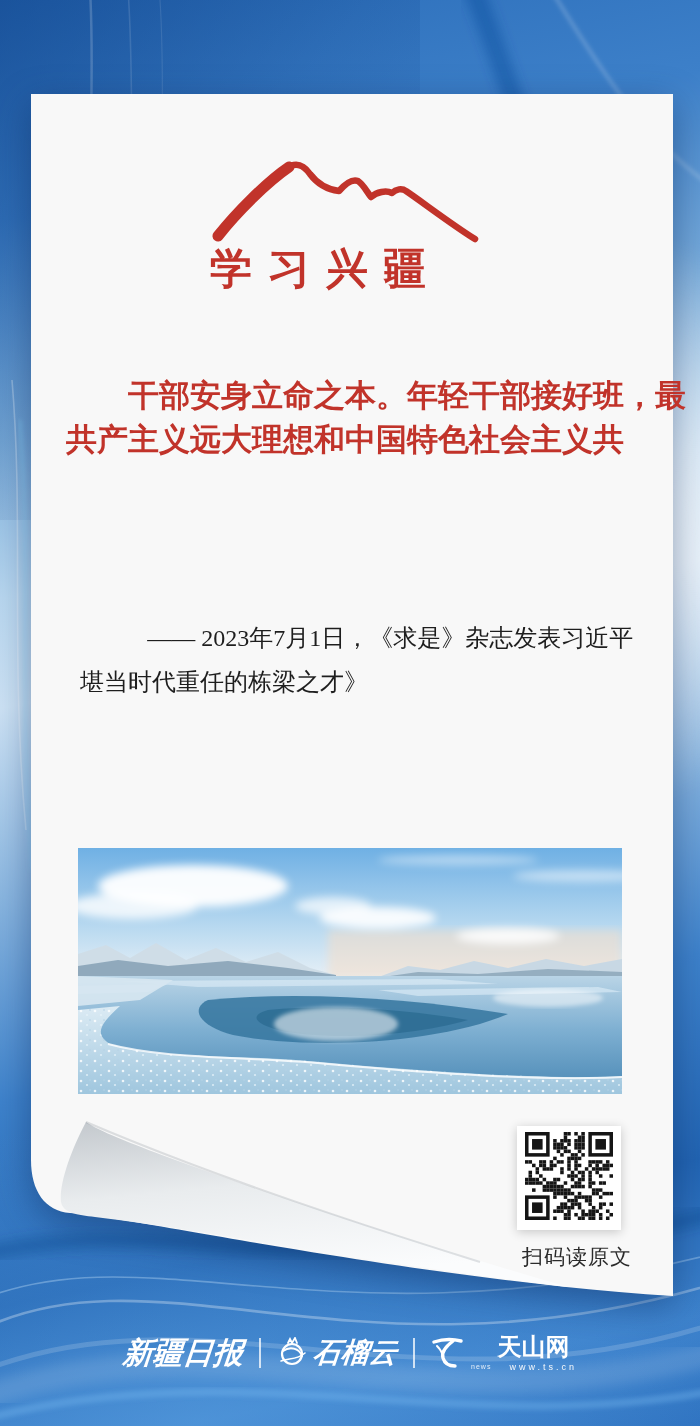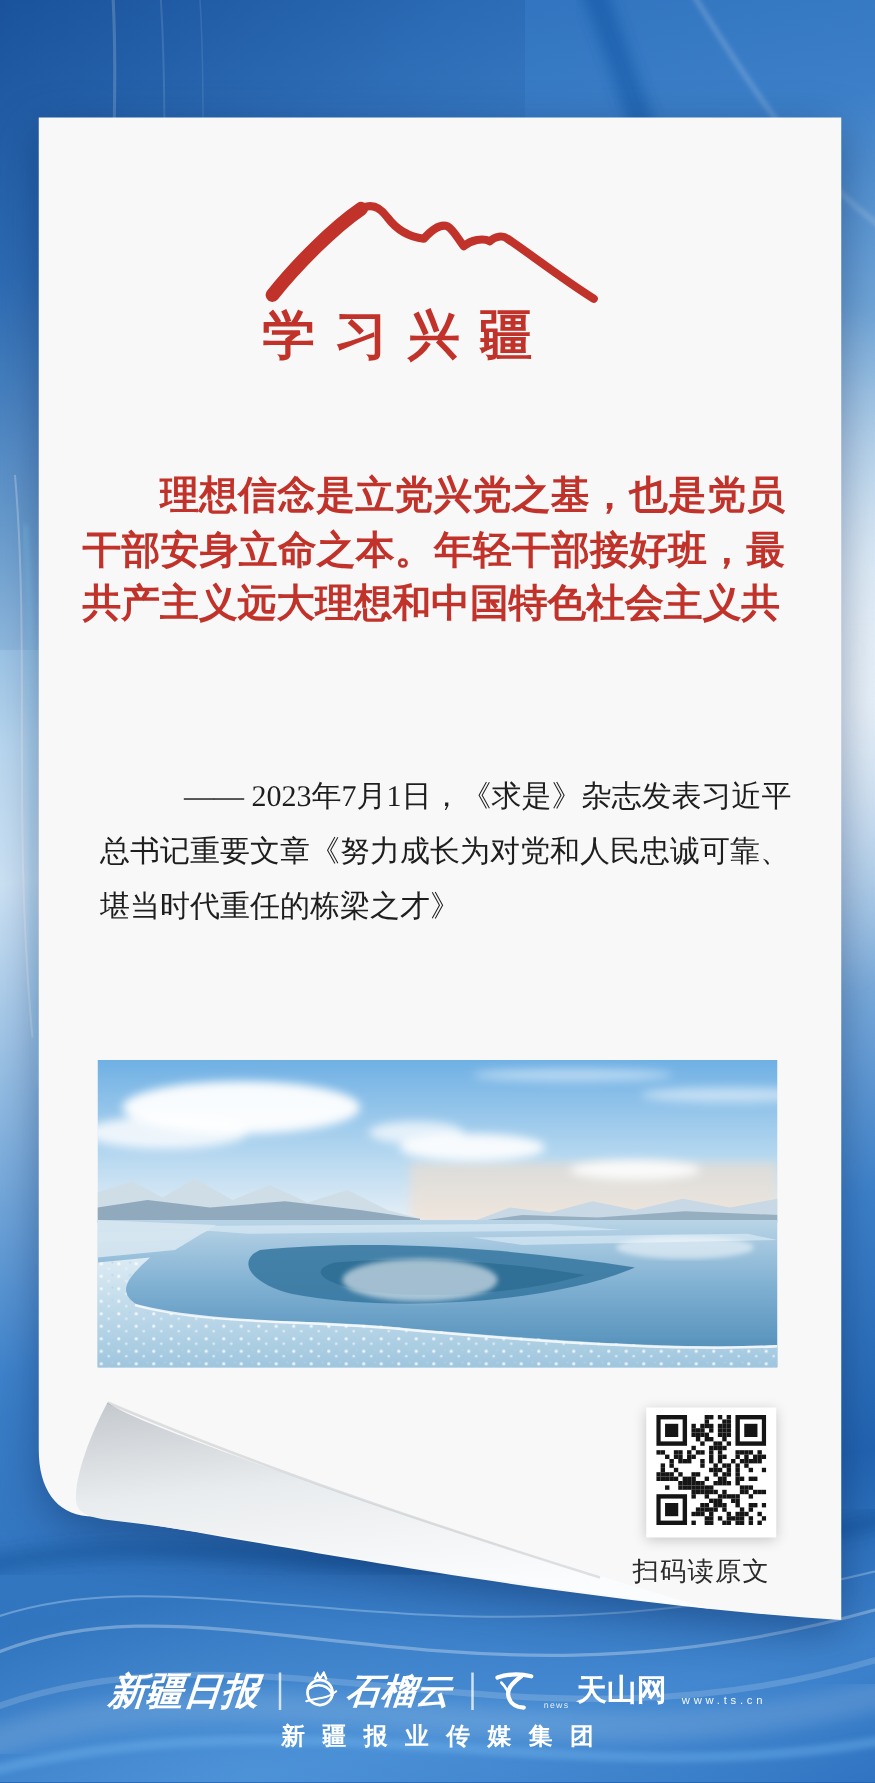--- a/index.html
+++ b/index.html
@@ -27,33 +27,33 @@
   .quote-line:nth-of-type(1){text-indent:2em;}
   .quote-line:last-of-type{text-align-last:left;}
 
   .attribution{position:absolute;left:64px;top:616px;width:580px;color:#1e1e1e;
     font-family:"Liberation Serif","DejaVu Serif",serif;font-size:24px;line-height:44px;margin-left:16px;}
   .attr-line:nth-of-type(1){text-indent:2.8em;}
 
   .photo{position:absolute;left:78px;top:848px;width:544px;height:246px;}
   .photo svg{display:block;}
 
-  .qr-block{position:absolute;left:506px;top:1126px;width:126px;text-align:left;}
+  .qr-block{position:absolute;left:506px;top:1126px;width:126px;text-align:right;}
   .qr-box{width:104px;height:104px;margin:0 auto;background:#fff;display:flex;
     align-items:center;justify-content:center;box-shadow:0 2px 10px rgba(0,0,0,.2);}
   .qr-label{margin-top:13px;font-size:21px;color:#2b2b2b;letter-spacing:1px;}
 
   .footer-row{position:absolute;left:0;top:1332px;width:700px;height:42px;
     display:flex;justify-content:center;align-items:center;gap:16px;color:#fff;}
   .calligraphy{font-family:"Liberation Serif","DejaVu Serif",serif;font-weight:700;
     font-style:italic;transform:skewX(-5deg);white-space:nowrap;}
   .logo1{font-size:30px;}
   .logo2-wrap,.logo3-wrap{display:flex;align-items:center;gap:6px;}
   .logo2-text{font-size:28px;}
-  .logo3-col{display:flex;flex-direction:row;align-items:flex-end;line-height:1;}
+  .logo3-col{display:flex;flex-direction:column;align-items:flex-start;line-height:1;}
   .logo3-text{font-size:24px;font-style:normal;transform:none;font-weight:700;
     font-family:"Liberation Serif","DejaVu Serif",serif;}
   .logo3-sub{font-size:9px;letter-spacing:3px;margin-top:4px;opacity:.95;margin-left:12px;}
   .logo3-tag{font-size:7px;letter-spacing:1px;opacity:.85;align-self:flex-end;margin-bottom:2px;}
   .divider{width:2px;height:30px;background:rgba(255,255,255,.75);}
   .footer-group{position:absolute;left:0;top:1376px;width:700px;text-align:center;
     color:#fff;font-size:19px;font-weight:600;letter-spacing:14px;text-indent:14px;}
 </style>
 </head>
 <body>
@@ -119,29 +119,27 @@
                C141,37 148,33 153,35 C158,38 162,46 166,51
                C172,46 181,44 187,47 C191,43 197,42 201,45
                C216,55 246,78 270,93" stroke-width="6.5"></path>
     </g>
   </svg>
 
   <div class="logo-title" style="color:#c1332a;">学习兴疆</div>
 
   <div class="quote" style="color:#c1332a;">
 
-  <div class="quote-line">理想信念是立党兴党之基，也是党员</div>
       <div class="quote-line">干部安身立命之本。年轻干部接好班，最</div>
       <div class="quote-line">共产主义远大理想和中国特色社会主义共</div>
     </div>
 
   <div class="attribution">
 
   <div class="attr-line">——  2023年7月1日，《求是》杂志发表习近平</div>
-      <div class="attr-line">总书记重要文章《努力成长为对党和人民忠诚可靠、</div>
       <div class="attr-line">堪当时代重任的栋梁之才》</div>
     </div>
 
   <div class="photo">
     <svg width="544" height="246" viewBox="0 0 544 246">
       <defs>
         <linearGradient id="sky" x1="0" y1="0" x2="0" y2="1">
           <stop offset="0" stop-color="#6fb0e4"></stop>
           <stop offset="0.6" stop-color="#b8d9f0"></stop>
           <stop offset="1" stop-color="#e9f1f7"></stop>
@@ -456,15 +454,14 @@
         </g>
       </svg>
       <span class="logo3-tag">news</span>
       <span class="logo3-col">
         <span class="logo3-text">天山网</span>
         <span class="logo3-sub">www.ts.cn</span>
       </span>
     </span>
   </div>
 
-  <div class="footer-group">新疆报业传媒集团</div>
 
 </div>
 
 </body></html>

